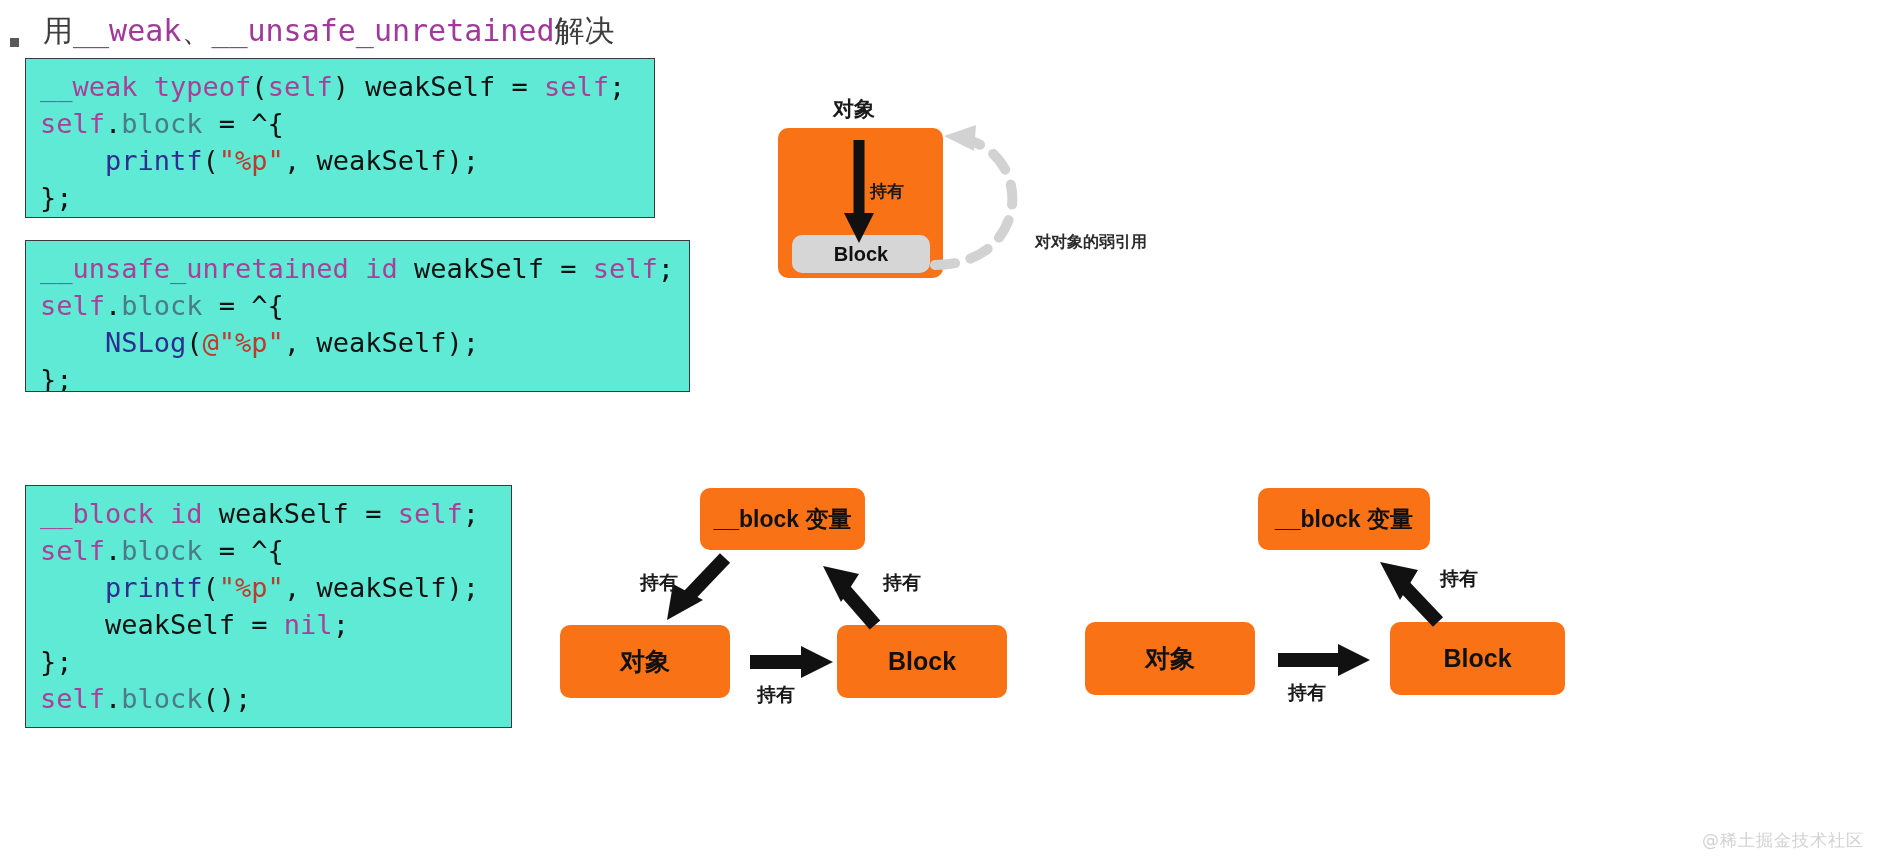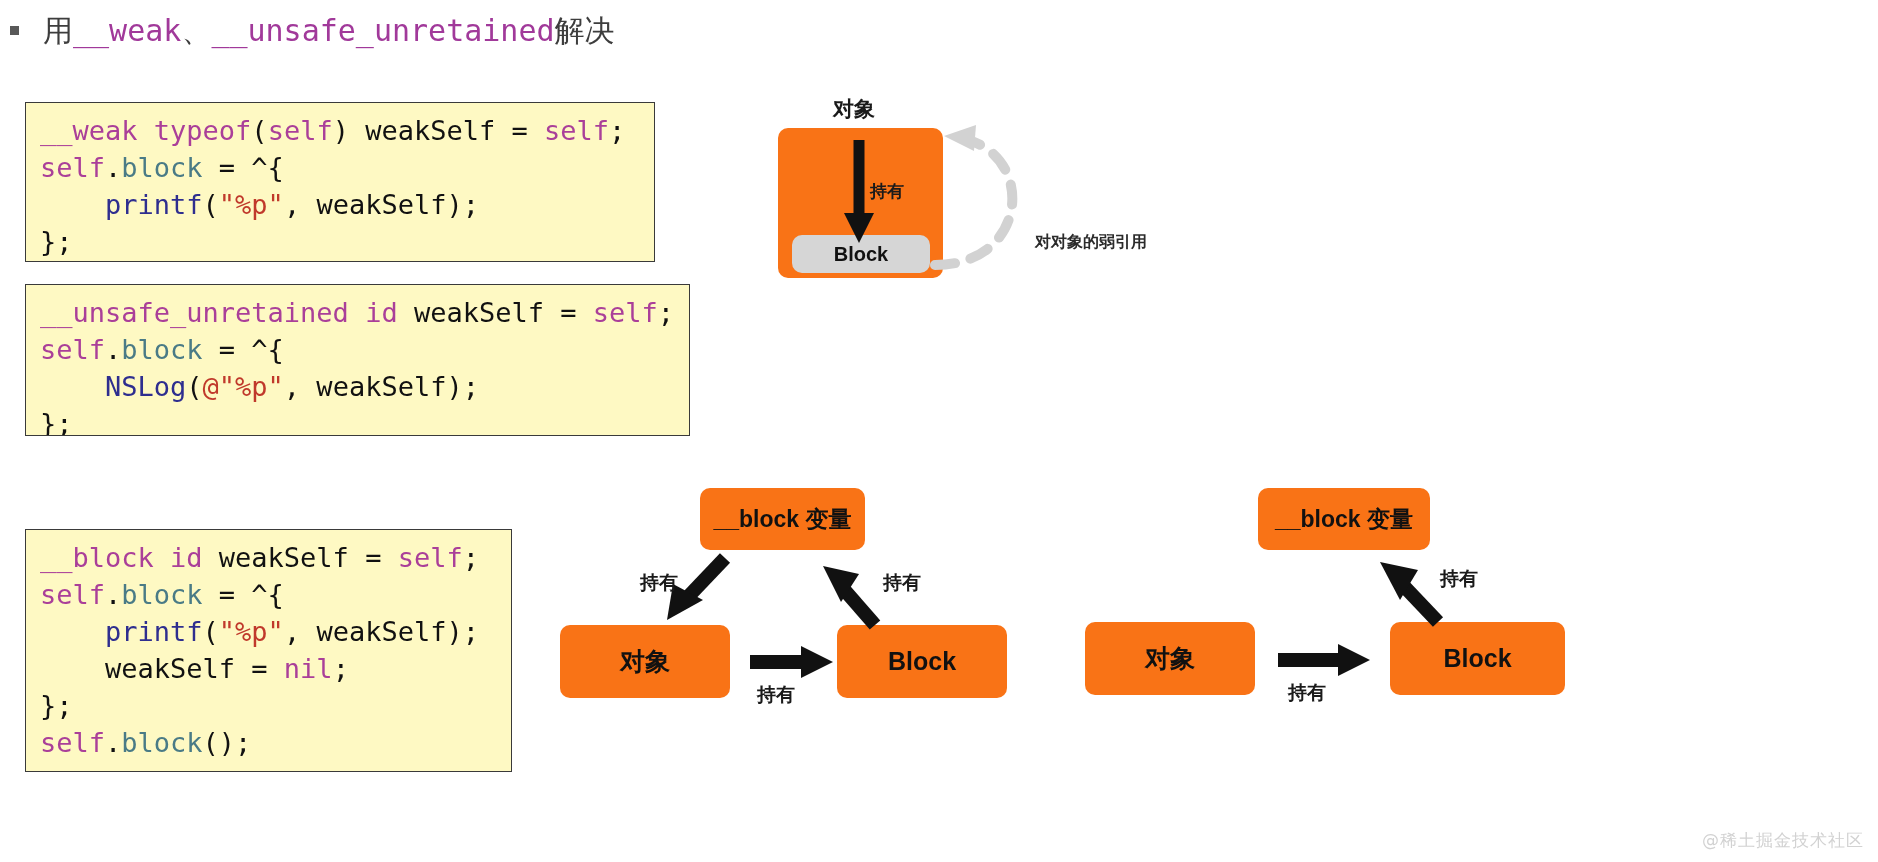--- a/index.html
+++ b/index.html
@@ -6,48 +6,47 @@
   body{
     width:1878px;height:862px;
     background:#ffffff;
     font-family:"Liberation Sans","DejaVu Sans",sans-serif;
     overflow:hidden;
     position:relative;
   }
   .slide{position:absolute;inset:0;}
 
   
-  .bullet{position:absolute;display:flex;align-items:center;}
+  .bullet{position:absolute;display:flex;align-items:flex-end;}
   .bullet-marker{
     width:9px;height:9px;background:#595959;flex:none;margin-right:24px;
   }
   .bullet-text{
     font-size:30px;color:#3d3d3d;white-space:pre;line-height:1.1;
     font-family:"Liberation Sans","DejaVu Sans",sans-serif;
   }
   .bullet-text .kw{color:#a1399a;}
   .bullet-text .mono{font-family:"DejaVu Sans Mono","Liberation Mono",monospace;}
 
   #bullet-1{left:10px;top:14px;}
   #bullet-2{left:10px;top:424px;}
 
   
   .code-box{
     position:absolute;
     border:1.5px solid #3a3a3a;
-    background:#fef9c3;
+    background:#5eead4;
     box-sizing:border-box;
     padding:10px 14px 1px 14px;
     font-family:"DejaVu Sans Mono","Liberation Mono",monospace;
     font-size:27px;
     line-height:1.37;
     white-space:pre;
     color:#111111;
     overflow:hidden;
-    margin-top:44px;
   }
   #code-1{left:25px;top:58px;width:630px;height:160px;}
   #code-2{left:25px;top:240px;width:665px;height:152px;}
   #code-3{left:25px;top:485px;width:487px;height:243px;}
 
   .tok-kw{color:#aa3f99;}
   .tok-prop{color:#4a7b86;}
   .tok-fn{color:#2e2e8f;}
   .tok-str{color:#c0392b;}
   .tok-plain{color:#111111;}

